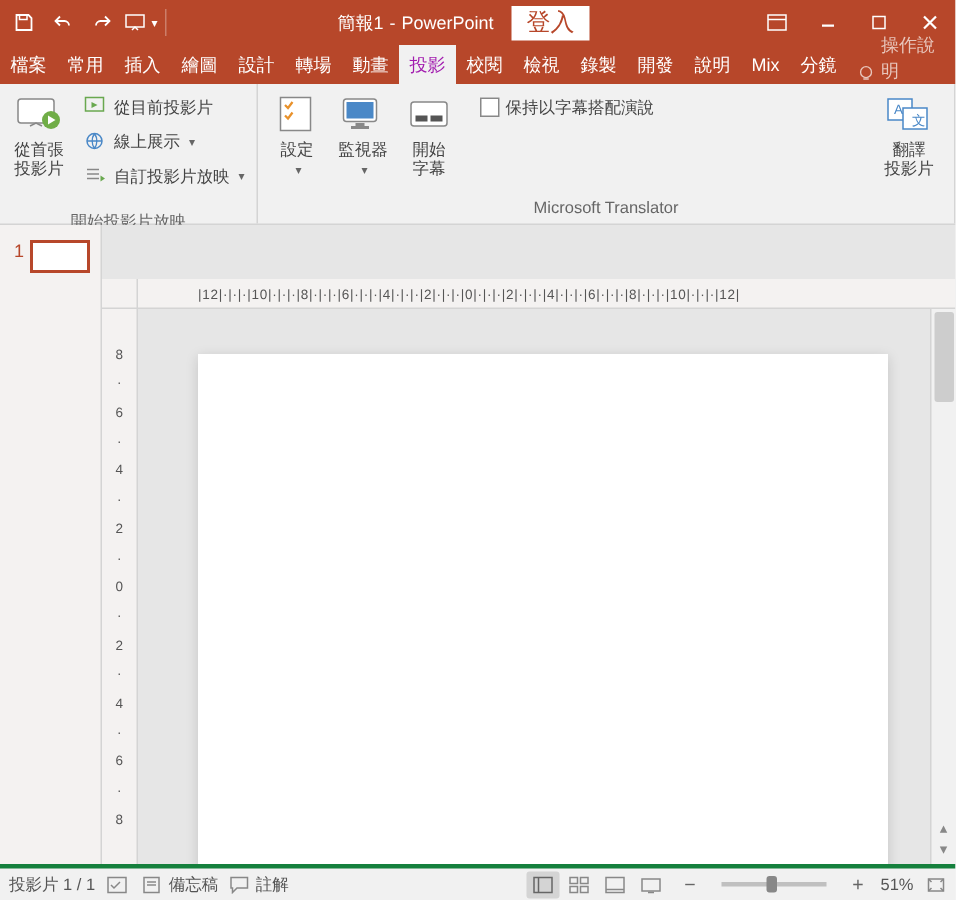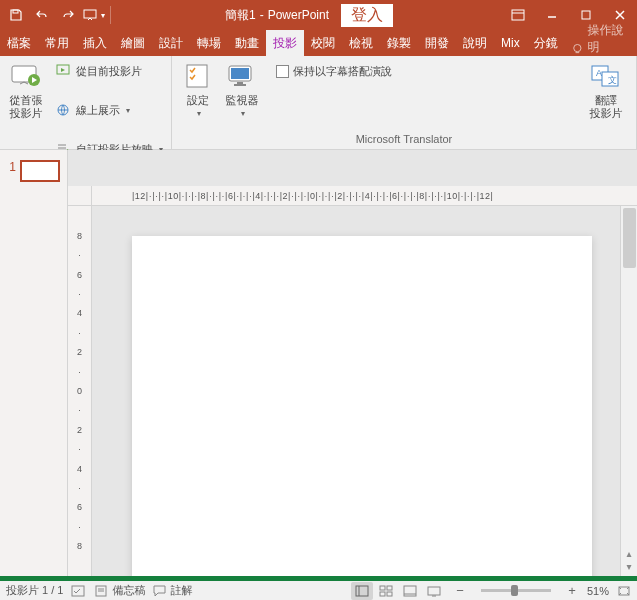--- a/index.html
+++ b/index.html
@@ -22,21 +22,21 @@
 .tell-me { display: flex; align-items: flex-end; gap: 4px; padding: 0 6px; color: #E8C6BC; }
 .bulb { width: 14px; height: 14px; }
 
 
 .ribbon { height: 94px; background: #F1F1F1; border-bottom: 1px solid #D4D4D4; display: flex; font-size: 11px; }
 .group { display: flex; flex-direction: column; border-right: 1px solid #D4D4D4; padding: 2px 4px 0 4px; }
 .group-body { flex: 1; display: flex; }
 .group-label { height: 16px; text-align: center; color: #666; font-size: 11px; margin-top: 12px; }
 .big-btn { width: 44px; display: flex; flex-direction: column; align-items: center; justify-content: flex-start; padding-top: 2px; gap: 2px; cursor: pointer; text-align: center; line-height: 1.2; color: #444; }
 .big-btn .icon-box { width: 32px; height: 32px; display: flex; align-items: center; justify-content: center; }
-.small-btns { display: flex; flex-direction: column; justify-content: flex-start; gap: 17px; padding-top: 2px; padding-left: 4px; }
+.small-btns { display: flex; flex-direction: column; justify-content: flex-start; gap: 1px; padding-top: 2px; padding-left: 4px; }
 .small-btn { display: flex; align-items: center; gap: 4px; height: 22px; padding: 0 4px; cursor: pointer; color: #444; white-space: nowrap; }
 .small-icon { width: 16px; height: 16px; display: flex; align-items: center; justify-content: center; flex-shrink: 0; }
 .chk { display: flex; align-items: center; gap: 4px; height: 22px; padding: 0 4px; color: #444; white-space: nowrap; cursor: pointer; }
 .chk-box { width: 13px; height: 13px; border: 1px solid #888; background: #fff; flex-shrink: 0; }
 .drop-arrow { font-size: 8px; color: #666; margin-left: 2px; }
 
 
 .main { flex: 1; display: flex; overflow: hidden; background: #E6E6E6; }
 .thumb-panel { width: 68px; background: #F4F2F1; border-right: 1px solid #D4D4D4; padding-top: 8px; }
 .thumb-row { display: flex; align-items: flex-start; gap: 4px; padding: 2px 4px; }
@@ -48,21 +48,21 @@
 .hruler { flex: 1; background: #F4F2F1; border-bottom: 1px solid #D4D4D4; font-size: 9px; color: #555; display: flex; align-items: center; padding: 0 40px; overflow: hidden; white-space: nowrap; letter-spacing: 0.5px; }
 .editor-body { flex: 1; display: flex; overflow: hidden; }
 .vruler { width: 24px; background: #F4F2F1; border-right: 1px solid #D4D4D4; font-size: 9px; color: #555; display: flex; flex-direction: column; align-items: center; justify-content: space-around; padding: 20px 0; }
 .canvas-area { flex: 1; background: #E6E6E6; position: relative; overflow: hidden; }
 .slide-canvas { position: absolute; left: 40px; top: 30px; width: 460px; height: 345px; background: #fff; box-shadow: 0 2px 8px rgba(0,0,0,0.15); }
 .vscroll { width: 17px; background: #F1F1F1; border-left: 1px solid #D4D4D4; position: relative; }
 .scroll-thumb-v { position: absolute; left: 2px; top: 2px; width: 13px; height: 60px; background: #CDCDCD; border-radius: 2px; }
 .scroll-arrows { position: absolute; bottom: 0; left: 0; right: 0; display: flex; flex-direction: column; align-items: center; gap: 2px; padding-bottom: 4px; color: #888; font-size: 10px; }
 
 
-.statusbar { height: 24px; background: #F1F1F1; border-top: 5px solid #15803d; display: flex; align-items: center; font-size: 11px; color: #555; padding: 0 6px; gap: 8px; }
+.statusbar { height: 24px; background: #F1F1F1; border-top: 3px solid #15803d; display: flex; align-items: center; font-size: 11px; color: #555; padding: 0 6px; gap: 8px; }
 .status-item { display: flex; align-items: center; gap: 3px; cursor: pointer; }
 .views { display: flex; align-items: center; gap: 2px; margin-left: auto; }
 .view-btn { width: 22px; height: 18px; display: flex; align-items: center; justify-content: center; cursor: pointer; border-radius: 2px; }
 .view-btn.active { background: #D4D4D4; }
 .zoom-slider { width: 70px; height: 3px; background: #C0C0C0; position: relative; margin: 0 6px; }
 .zoom-handle { position: absolute; left: 30px; top: -4px; width: 7px; height: 11px; background: #888; border-radius: 2px; }
 .zoom-btn { cursor: pointer; color: #666; font-size: 13px; width: 14px; text-align: center; }
 
 
 svg { display: block; }
@@ -222,20 +222,31 @@
             <svg width="30" height="26">
               <rect x="2" y="3" width="22" height="15" rx="2" fill="#fff" stroke="#888"></rect>
               <rect x="4" y="5" width="18" height="11" fill="#4A88C7"></rect>
               <rect x="10" y="19" width="6" height="2" fill="#888"></rect>
               <rect x="7" y="21" width="12" height="2" fill="#888"></rect>
             </svg>
           </div>
         <span>監視器</span>
           <span class="drop-arrow">▾</span>
       </div>
+      <div class="big-btn">
+        <div class="icon-box">
+            <svg width="30" height="26">
+              <rect x="3" y="5" width="24" height="16" rx="2" fill="#fff" stroke="#888"></rect>
+              <rect x="6" y="14" width="8" height="4" fill="#555"></rect>
+              <rect x="16" y="14" width="8" height="4" fill="#555"></rect>
+            </svg>
+          </div>
+        <span style="white-space:pre-line">開始
+字幕</span>
+      </div>
       <div class="small-btns" style="padding-left:8px">
         <div class="chk">
           <div class="chk-box"></div>
           <span>保持以字幕搭配演說</span>
         </div>
       </div>
       <div style="flex:1"></div>
       <div class="big-btn" style="width:52px">
         <div class="icon-box">
             <svg width="32" height="28">

